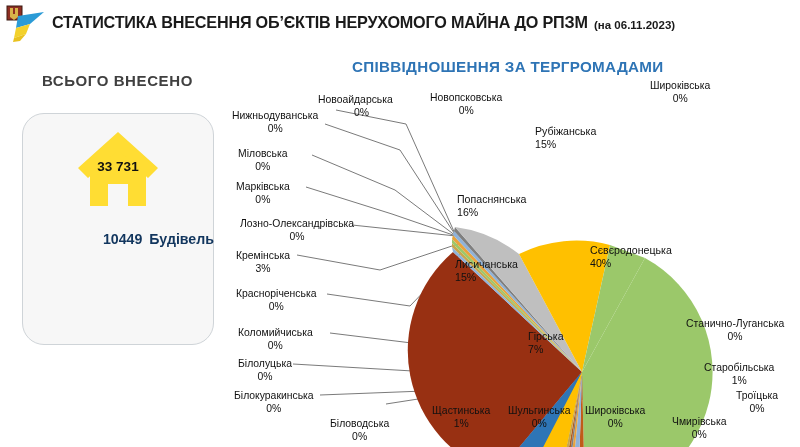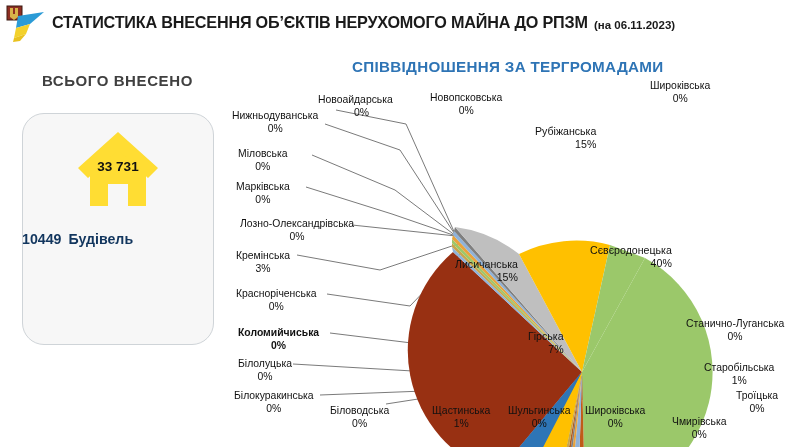--- a/index.html
+++ b/index.html
@@ -36,21 +36,21 @@
     background:#f7f7f7;border:1px solid #cfd4d8;border-radius:22px;
     box-sizing:border-box;
   }
   .house{position:absolute;left:76px;top:128px;width:84px;height:82px;}
   .house-num{
     position:absolute;left:22px;top:159px;width:192px;
     text-align:center;font-size:13.5px;font-weight:bold;color:#111;
     z-index:5;
   }
   .stat-row{
-    position:absolute;left:22px;width:192px;text-align:left;
+    position:absolute;left:22px;width:192px;text-align:right;
     font-size:14.2px;font-weight:bold;color:#12365e;white-space:nowrap;
   }
   .stat-row.r1{top:231px;}
   .stat-row.r2{top:272px;}
   .stat-row .num{margin-right:7px;}
 
   
   .chart-title{
     position:absolute;left:352px;top:58px;
     font-size:15.2px;font-weight:bold;color:#2E74B5;
@@ -62,21 +62,21 @@
   .lbl{
     position:absolute;font-size:10.4px;color:#111;
     line-height:12.6px;white-space:nowrap;
   }
   .lbl .pc{display:block;}
   .lbl.pc-l .pc{text-align:left;padding-left:18px;}
   .lbl.pc-c .pc{text-align:center;}
 
   .inlbl{
     position:absolute;font-size:10.6px;color:#111;
-    text-align:right;line-height:13.4px;white-space:nowrap;
+    text-align:left;line-height:13.4px;white-space:nowrap;
   }
 </style>
 </head>
 <body>
 
 <div id="root">
 
   <div class="header">
 
     <svg class="logo" viewBox="0 0 44 38">
@@ -182,20 +182,24 @@
   </svg>
 
   <div class="inlbl" style="left:590px;top:244px;">
     <span>Сєвєродонецька</span><br>
     <span>40%</span>
   </div>
   <div class="inlbl" style="left:535px;top:125px;">
     <span>Рубіжанська</span><br>
     <span>15%</span>
   </div>
+  <div class="inlbl" style="left:457px;top:193px;">
+    <span>Попаснянська</span><br>
+    <span>16%</span>
+  </div>
   <div class="inlbl" style="left:455px;top:258px;">
     <span>Лисичанська</span><br>
     <span>15%</span>
   </div>
   <div class="inlbl" style="left:528px;top:330px;">
     <span>Гірська</span><br>
     <span>7%</span>
   </div>
 
   <div class="lbl pc-c" style="left:232px;top:110px;">
@@ -227,33 +231,33 @@
     <span class="pc">0%</span>
   </div>
   <div class="lbl pc-c" style="left:236px;top:250px;">
     <span>Кремінська</span>
     <span class="pc">3%</span>
   </div>
   <div class="lbl pc-c" style="left:236px;top:288px;">
     <span>Красноріченська</span>
     <span class="pc">0%</span>
   </div>
-  <div class="lbl pc-c" style="left:238px;top:327px;font-weight:bold;">
+  <div class="lbl pc-c" style="left:238px;top:327px;">
     <span>Коломийчиська</span>
     <span class="pc">0%</span>
   </div>
   <div class="lbl pc-c" style="left:238px;top:358px;">
     <span>Білолуцька</span>
     <span class="pc">0%</span>
   </div>
   <div class="lbl pc-c" style="left:234px;top:390px;">
     <span>Білокуракинська</span>
     <span class="pc">0%</span>
   </div>
-  <div class="lbl pc-c" style="left:330px;top:405px;">
+  <div class="lbl pc-c" style="left:330px;top:418px;">
     <span>Біловодська</span>
     <span class="pc">0%</span>
   </div>
   <div class="lbl pc-c" style="left:432px;top:405px;">
     <span>Щастинська</span>
     <span class="pc">1%</span>
   </div>
   <div class="lbl pc-c" style="left:508px;top:405px;">
     <span>Шульгинська</span>
     <span class="pc">0%</span>

